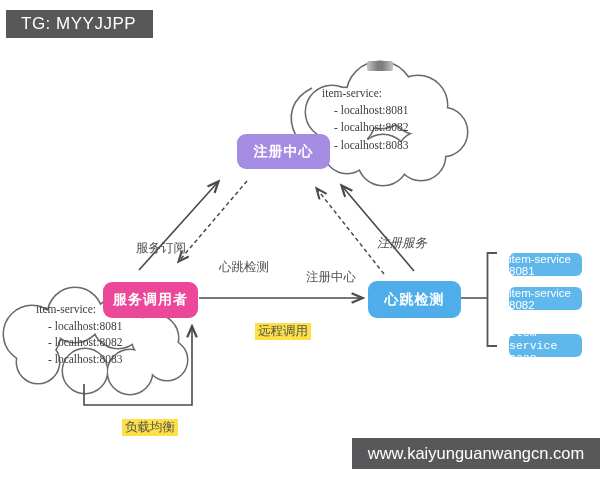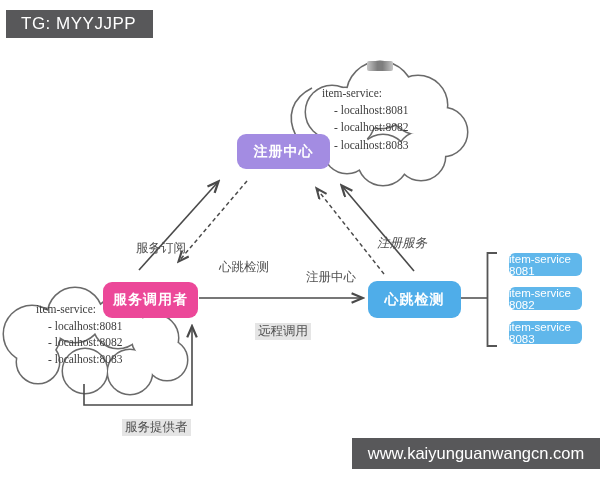--- a/index.html
+++ b/index.html
@@ -18,24 +18,24 @@
     color:#fff;font-weight:bold;font-size:14px;display:flex;align-items:center;justify-content:center;
     border-radius:9px;letter-spacing:1px;
   }
   #node-registry{left:237px;top:134px;width:93px;height:35px;background:#a38ce2;}
   #node-caller{left:103px;top:282px;width:95px;height:36px;background:#3cb43c;}
   #node-provider{left:368px;top:281px;width:93px;height:37px;background:#4fade9;}
   .instance{
     left:509px;width:73px;height:23px;background:#60b7eb;color:#fff;font-size:11.5px;
     display:flex;align-items:center;justify-content:center;border-radius:6px;
   }
-  #inst-1{top:253px;} #inst-2{top:287px;} #inst-3{top:321px;}
+  #inst-1{top:253px;} #inst-2{top:287px;} #inst-3{top:334px;font-family:Liberation Mono, monospace;}
   .cloudtext{font-size:11.5px;color:#3c3c3c;white-space:nowrap;font-family:Liberation Serif, serif;}
   .edgelabel{font-size:12.5px;color:#4f4f4f;white-space:nowrap;margin-top:33px;}
-  .onLine{background:#e5e5e5;padding:0 3px;}
+  .onLine{background:#fde047;padding:0 3px;}
   #blur-artifact{
     left:367px;top:61px;width:26px;height:10px;border-radius:2px;
     background:linear-gradient(90deg,#c6c6c6,#7e7e7e 40%,#7e7e7e 60%,#c6c6c6);
     filter:blur(.6px);
   }
 </style>
 </head>
 <body>
 
 <div id="canvas">
@@ -122,15 +122,15 @@
   <div class="abs cloudtext" style="left:36px;top:303px;">item-service:</div>
   <div class="abs cloudtext" style="left:48px;top:320px;">- localhost:8081</div>
   <div class="abs cloudtext" style="left:48px;top:336px;">- localhost:8082</div>
   <div class="abs cloudtext" style="left:48px;top:353px;">- localhost:8083</div>
 
   <div class="abs edgelabel" style="left:136px;top:207px;">服务订阅</div>
   <div class="abs edgelabel" style="left:219px;top:226px;">心跳检测</div>
   <div class="abs edgelabel" style="left:306px;top:236px;">注册中心</div>
   <div class="abs edgelabel" style="left:377px;top:202px;font-style:italic;">注册服务</div>
   <div class="abs edgelabel onLine" style="left:255px;top:290px;">远程调用</div>
-  <div class="abs edgelabel onLine" style="left:122px;top:386px;">服务提供者</div>
+  <div class="abs edgelabel onLine" style="left:122px;top:386px;">负载均衡</div>
 
 </div>
 
 </body></html>

